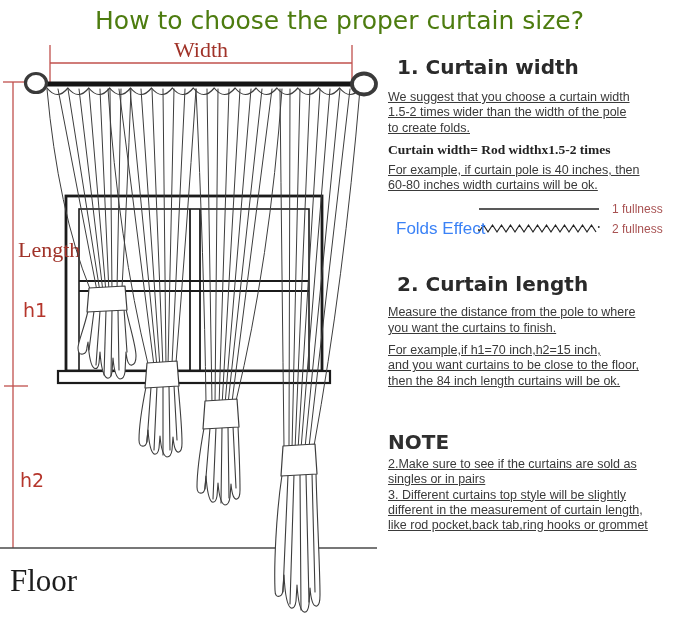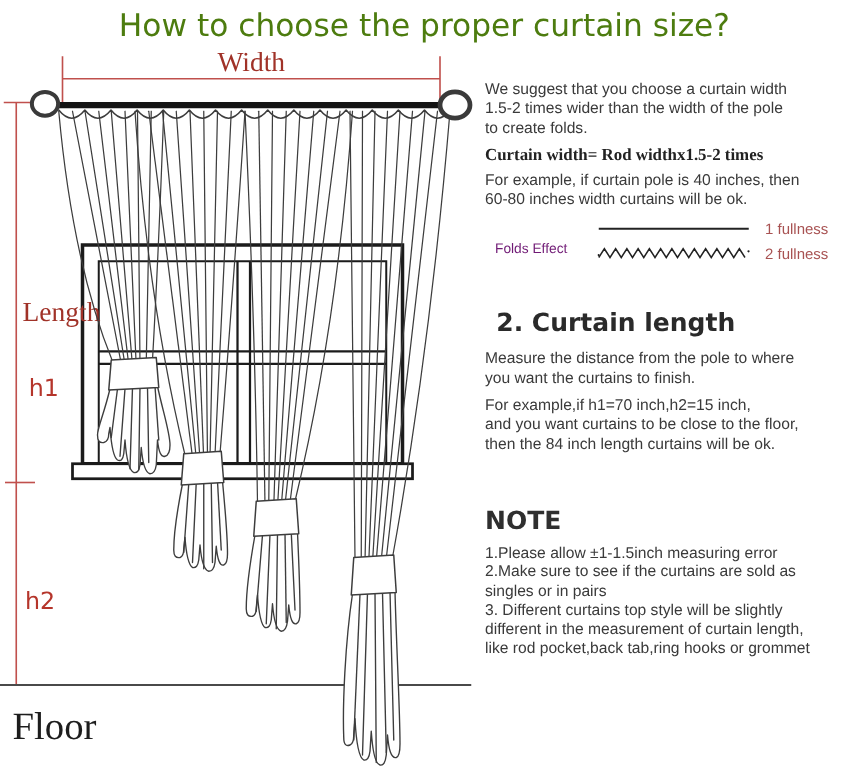--- a/index.html
+++ b/index.html
@@ -13,31 +13,32 @@
   }
   .diagram{position:absolute;left:0;top:40px;}
   .right-col{position:absolute;left:388px;top:54px;width:288px;}
   .sec-heading{
     font-family:"DejaVu Sans",sans-serif;font-size:20px;color:#2a2a2a;
     margin:0 0 0 9px;line-height:26px;
   }
   .para{
     font-size:12.5px;line-height:15.3px;color:#3a3a3a;margin:0;
     white-space:pre-line;
+    text-decoration:underline;
   }
   .mt10{margin-top:10px}.mt8{margin-top:8px}.mt7{margin-top:7px}.mt5{margin-top:5px}.mt4{margin-top:4px}
   .mt12{margin-top:12px}
   .formula{
     font-family:Liberation Serif, serif;font-weight:bold;
     font-size:13.5px;color:#222;margin:6px 0 0 0;line-height:16px;
   }
   .b{font-weight:bold;color:#2c2c2c;}
   .folds{position:relative;margin-top:6px;height:60px;}
   .folds-label{
-    position:absolute;left:8px;top:20px;font-size:11px;color:#701a75;text-align:right;
+    position:absolute;left:8px;top:20px;font-size:17px;color:#3b82f6;text-align:right;
   }
   .folds-row{display:flex;align-items:center;height:19.5px;}
   .fold-line{margin-left:90px;width:122px;height:14px;flex:0 0 auto;}
   .fullness-label{margin-left:12px;font-size:12px;color:#a85252;white-space:nowrap;}
   .note-heading{
     font-family:"DejaVu Sans",sans-serif;font-size:20px;color:#2f2f2f;
     margin:38px 0 0 0;line-height:30px;
   }
 </style>
 </head>
@@ -172,20 +173,21 @@
       </g>
     </g>
 
     <line x1="36" y1="84" x2="365" y2="84" stroke="#141414" stroke-width="5"></line>
     <ellipse cx="36" cy="83" rx="10.5" ry="9.5" fill="#ffffff" stroke="#3a3a3a" stroke-width="3.2"></ellipse>
     <ellipse cx="364" cy="84" rx="12" ry="10.5" fill="#ffffff" stroke="#3a3a3a" stroke-width="3.8"></ellipse>
   </svg>
 
   <div class="right-col">
 
+    <h2 class="sec-heading">1. Curtain width</h2>
     <p class="para mt10">We suggest that you choose a curtain width
 1.5-2 times wider than the width of the pole
 to create folds.</p>
     <p class="formula">Curtain width= Rod widthx1.5-2 times</p>
     <p class="para mt5">For example, if curtain pole is 40 inches, then
 60-80 inches width curtains will be ok.</p>
 
     <div class="folds">
       <span class="folds-label">Folds Effect</span>
       <div class="folds-row">
@@ -205,21 +207,20 @@
     </div>
 
     <h2 class="sec-heading mt12">2. Curtain length</h2>
     <p class="para mt8">Measure the distance from the pole to where
 you want the curtains to finish.</p>
     <p class="para mt7">For example,if h1=70 inch,h2=15 inch,
 and you want curtains to be close to the floor,
 then the 84 inch length curtains will be ok.</p>
 
     <h2 class="note-heading">NOTE</h2>
-    <p class="para mt4">1.Please allow ±1-1.5inch measuring error</p>
     <p class="para">2.Make sure to see if the curtains are sold as
 singles or in pairs</p>
     <p class="para">3. Different curtains top style will be slightly
 different in the measurement of curtain length,
 like rod pocket,back tab,ring hooks or grommet</p>
   </div>
 
 </div>
 
 </body></html>

